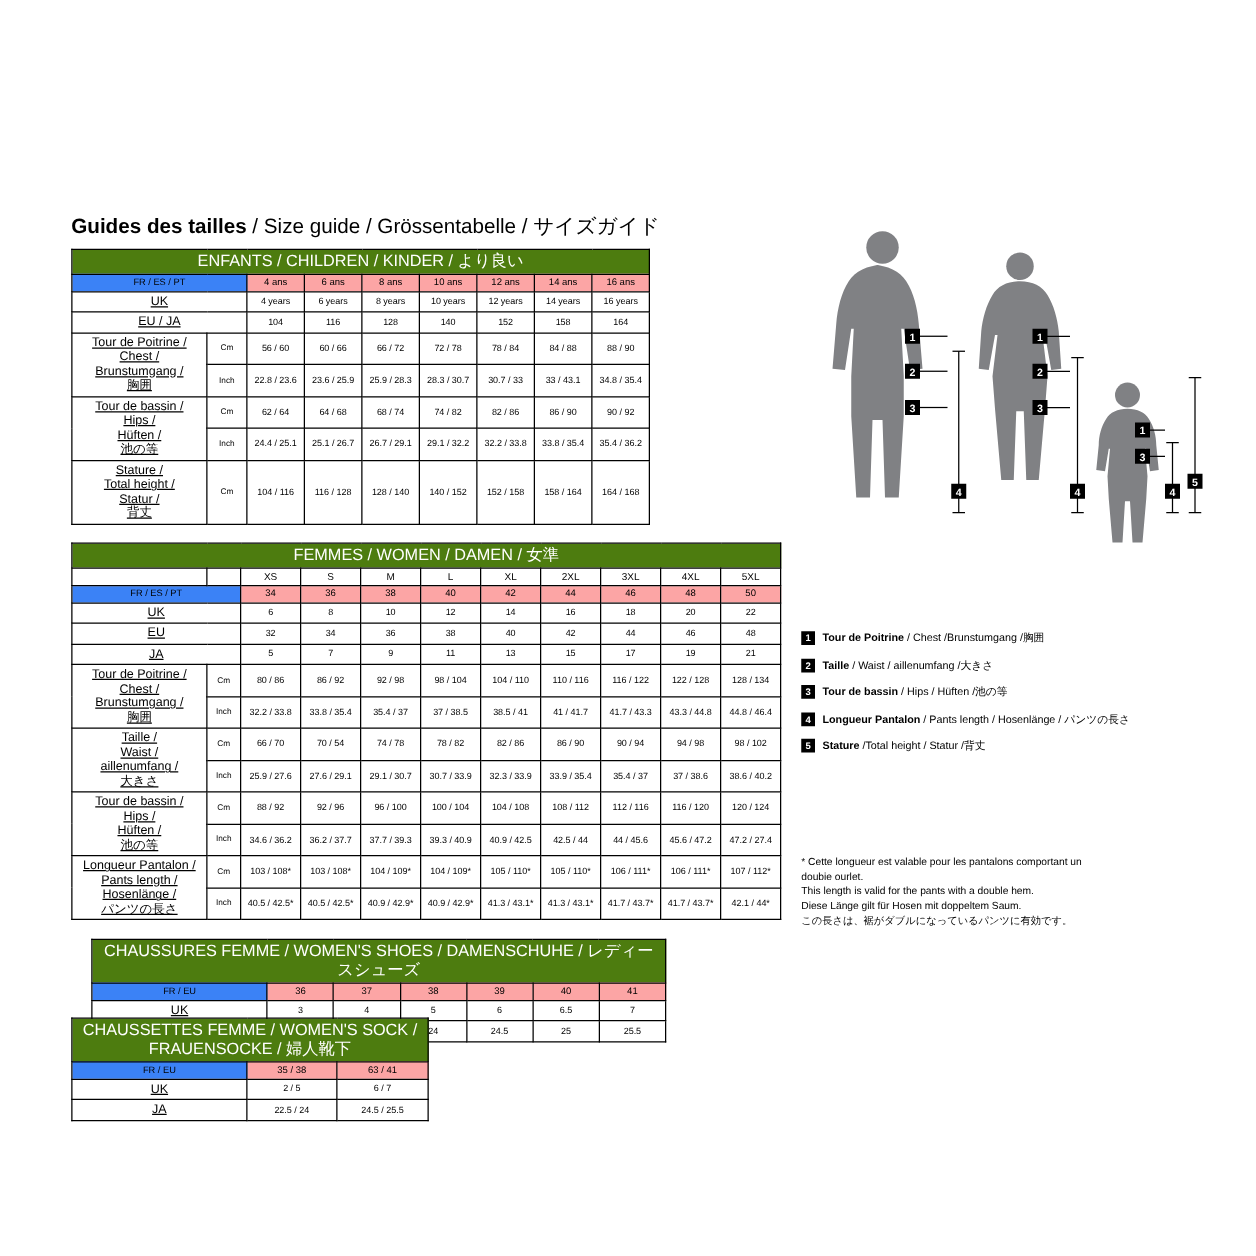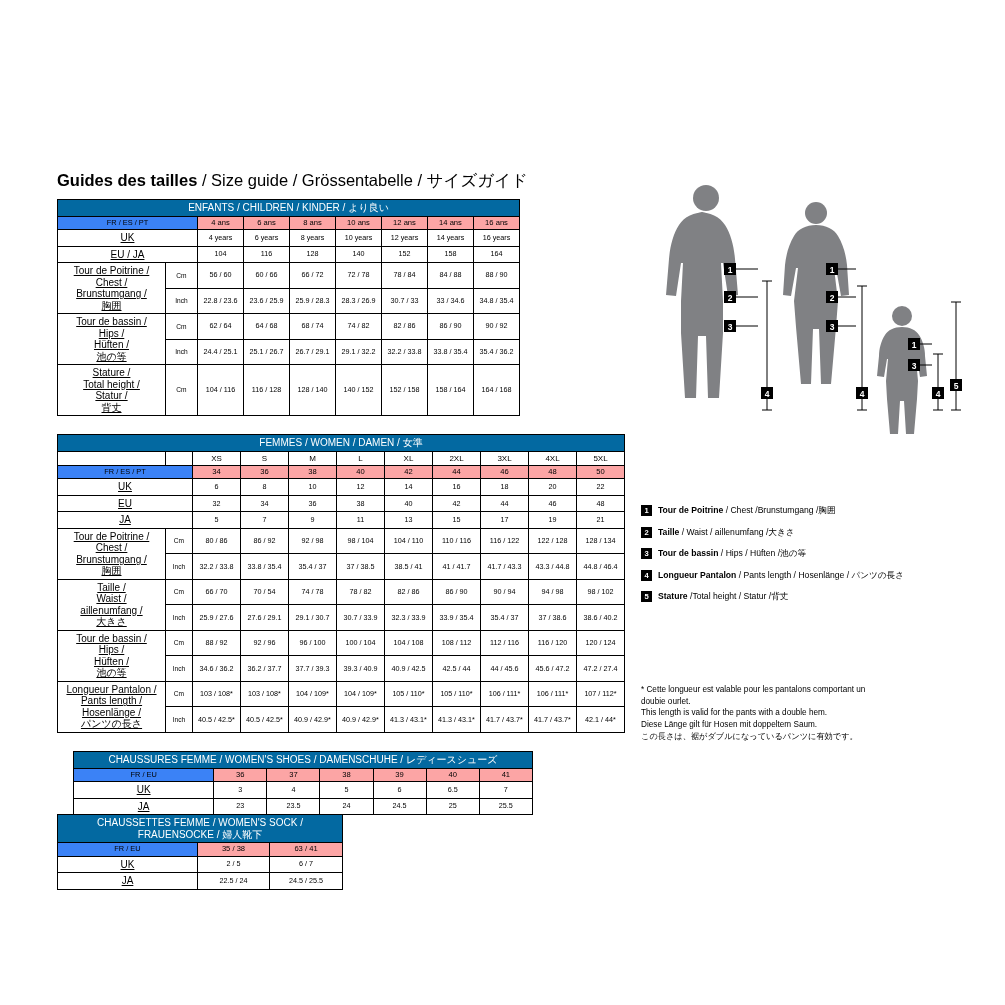--- a/index.html
+++ b/index.html
@@ -38,24 +38,24 @@
     line-height: 1.15;
   }
   table.sz td, table.sz th {
     border: 1px solid #000;
     padding: 2px 3px;
     vertical-align: middle;
     font-weight: normal;
     text-align: center;
   }
   td.hdrblack {
-    background: #0369a1;
+    background: #4d7c0f;
     color: #fff;
     text-align: left;
-    font-size: 10px;
+    font-size: 13px;
     padding: 3px 5px;
   }
   td.rowlabel {
     text-align: left;
     padding-left: 5px;
     font-size: 10px;
     text-decoration: underline;
   }
   td.yellow {
     background: #fca5a5;
@@ -205,23 +205,23 @@
       <td>72 / 78</td>
       <td>78 / 84</td>
       <td>84 / 88</td>
       <td>88 / 90</td>
     </tr>
     <tr>
       <td class="unit">Inch</td>
       <td>22.8 / 23.6</td>
       <td>23.6 / 25.9</td>
       <td>25.9 / 28.3</td>
-      <td>28.3 / 26.9</td>
+      <td>28.3 / 30.7</td>
       <td>30.7 / 33</td>
-      <td>33 / 34.6</td>
+      <td>33 / 43.1</td>
       <td>34.8 / 35.4</td>
     </tr>
 
     <tr>
       <td class="rowlabel" rowspan="2" style="white-space:pre-line">Tour de bassin /
 Hips /
 Hüften /
 池の等</td>
       <td class="unit">Cm</td>
       <td>62 / 64</td>

